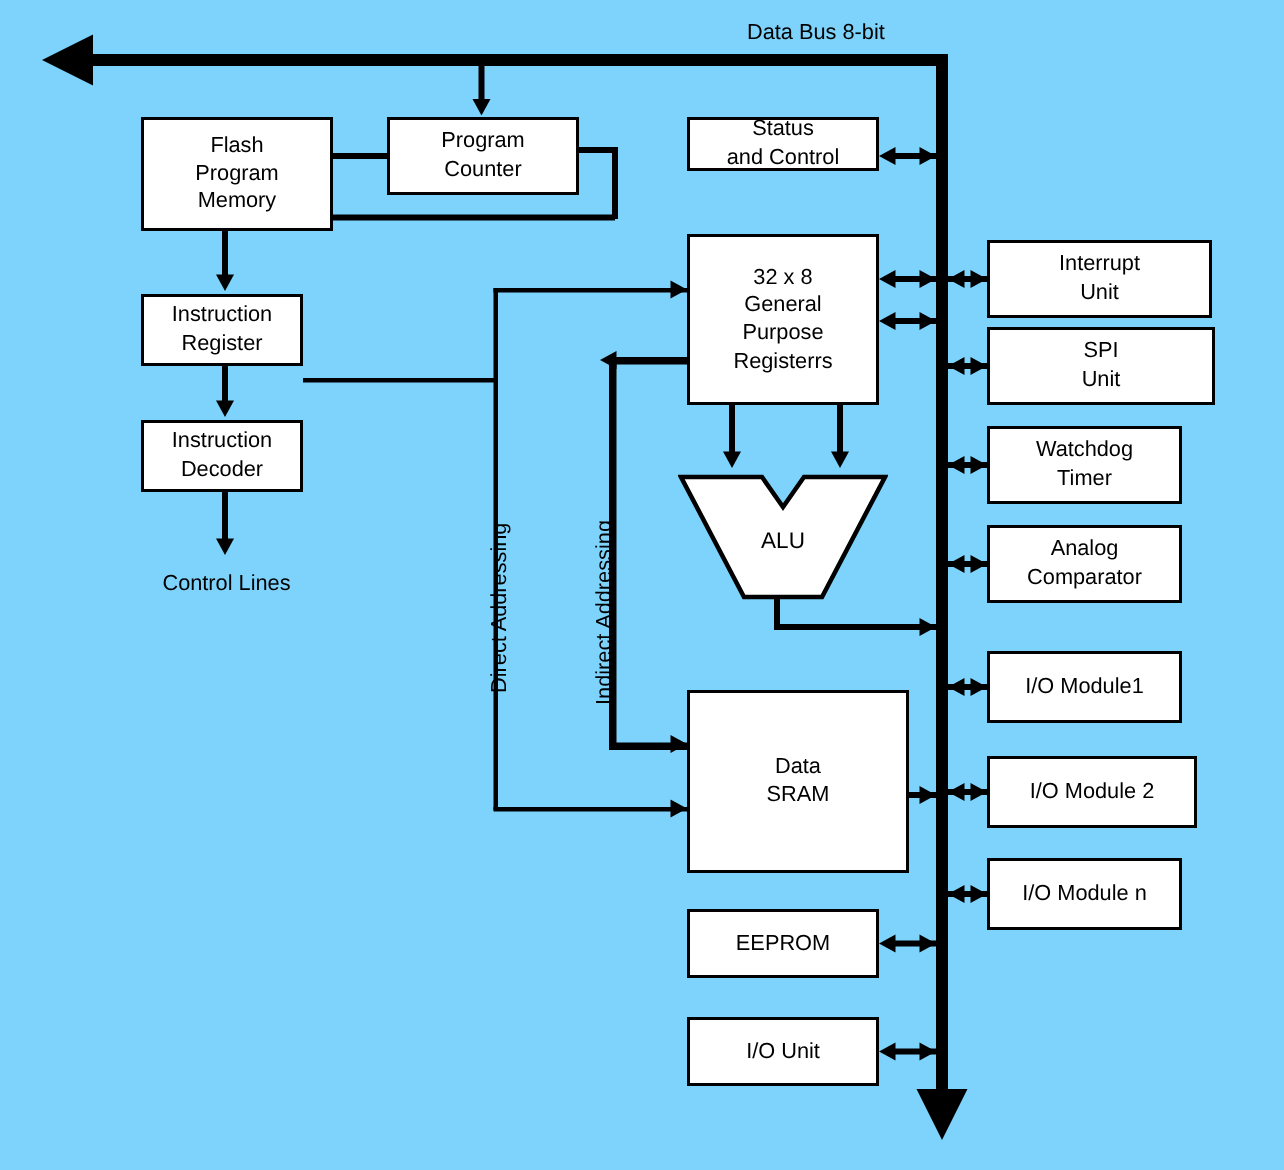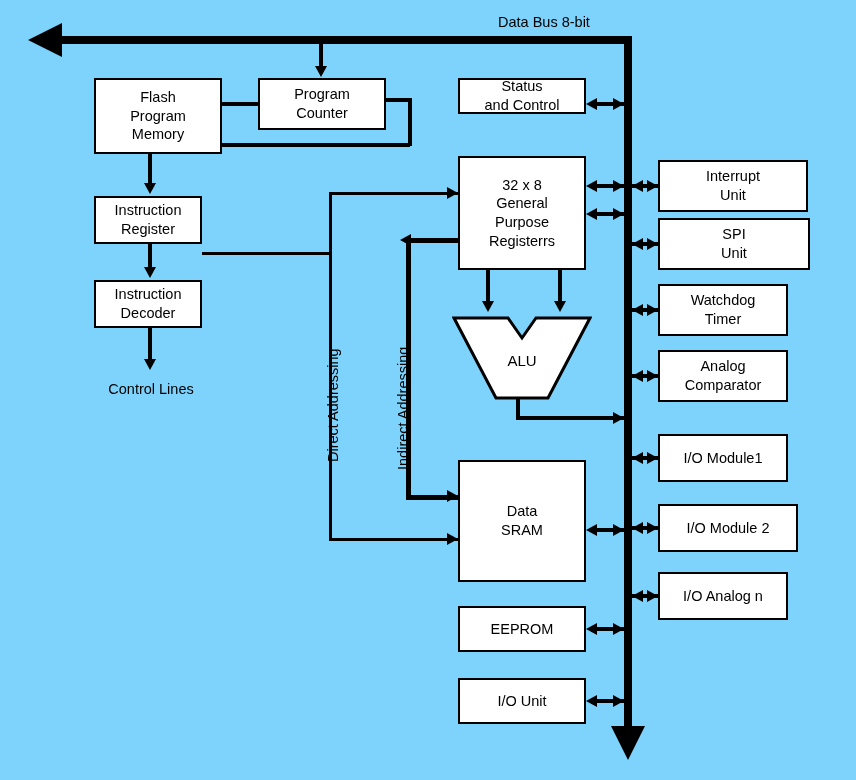--- a/index.html
+++ b/index.html
@@ -131,21 +131,21 @@
   <div class="box" style="left:458px; top:156px; width:128px; height:114px;">32 x 8
 General
 Purpose
 Registerrs</div>
 
   <svg class="alu" style="left:452px; top:316px;" width="140" height="84" viewBox="0 0 140 84">
     <path d="M2,2 L56,2 L70,22 L84,2 L138,2 L96,82 L44,82 Z" fill="#ffffff" stroke="#000000" stroke-width="3" stroke-linejoin="miter"></path>
   </svg>
   <div class="alu-label" style="left:452px; top:352px; width:140px; text-align:center;">ALU</div>
 
-  <div class="box" style="left:458px; top:460px; width:128px; height:122px;">Data
+  <div class="box" style="left:458px; top:460px; width:148px; height:122px;">Data
 SRAM</div>
 
   <div class="box" style="left:458px; top:606px; width:128px; height:46px;">EEPROM</div>
 
   <div class="box" style="left:458px; top:678px; width:128px; height:46px;">I/O Unit</div>
 
   <div class="box" style="left:658px; top:160px; width:150px; height:52px;">Interrupt
 Unit</div>
 
   <div class="box" style="left:658px; top:218px; width:152px; height:52px;">SPI
@@ -154,21 +154,21 @@
   <div class="box" style="left:658px; top:284px; width:130px; height:52px;">Watchdog
 Timer</div>
 
   <div class="box" style="left:658px; top:350px; width:130px; height:52px;">Analog
 Comparator</div>
 
   <div class="box" style="left:658px; top:434px; width:130px; height:48px;">I/O Module1</div>
 
   <div class="box" style="left:658px; top:504px; width:140px; height:48px;">I/O Module 2</div>
 
-  <div class="box" style="left:658px; top:572px; width:130px; height:48px;">I/O Analog n</div>
+  <div class="box" style="left:658px; top:572px; width:130px; height:48px;">I/O Module n</div>
 
   <div class="vlabel" style="left:325px; top:462px;">Direct Addressing</div>
   <div class="vlabel" style="left:395px; top:470px;">Indirect Addressing</div>
 
   <div class="line" style="left:319px; top:44px; width:4px; height:23px;"></div>
   <div class="arrow down" style="left:315px; top:66px;"></div>
 
   <div class="line" style="left:219px; top:102px; width:40px; height:4px;"></div>
   <div class="arrow left" style="left:206px; top:98px;"></div>
 

